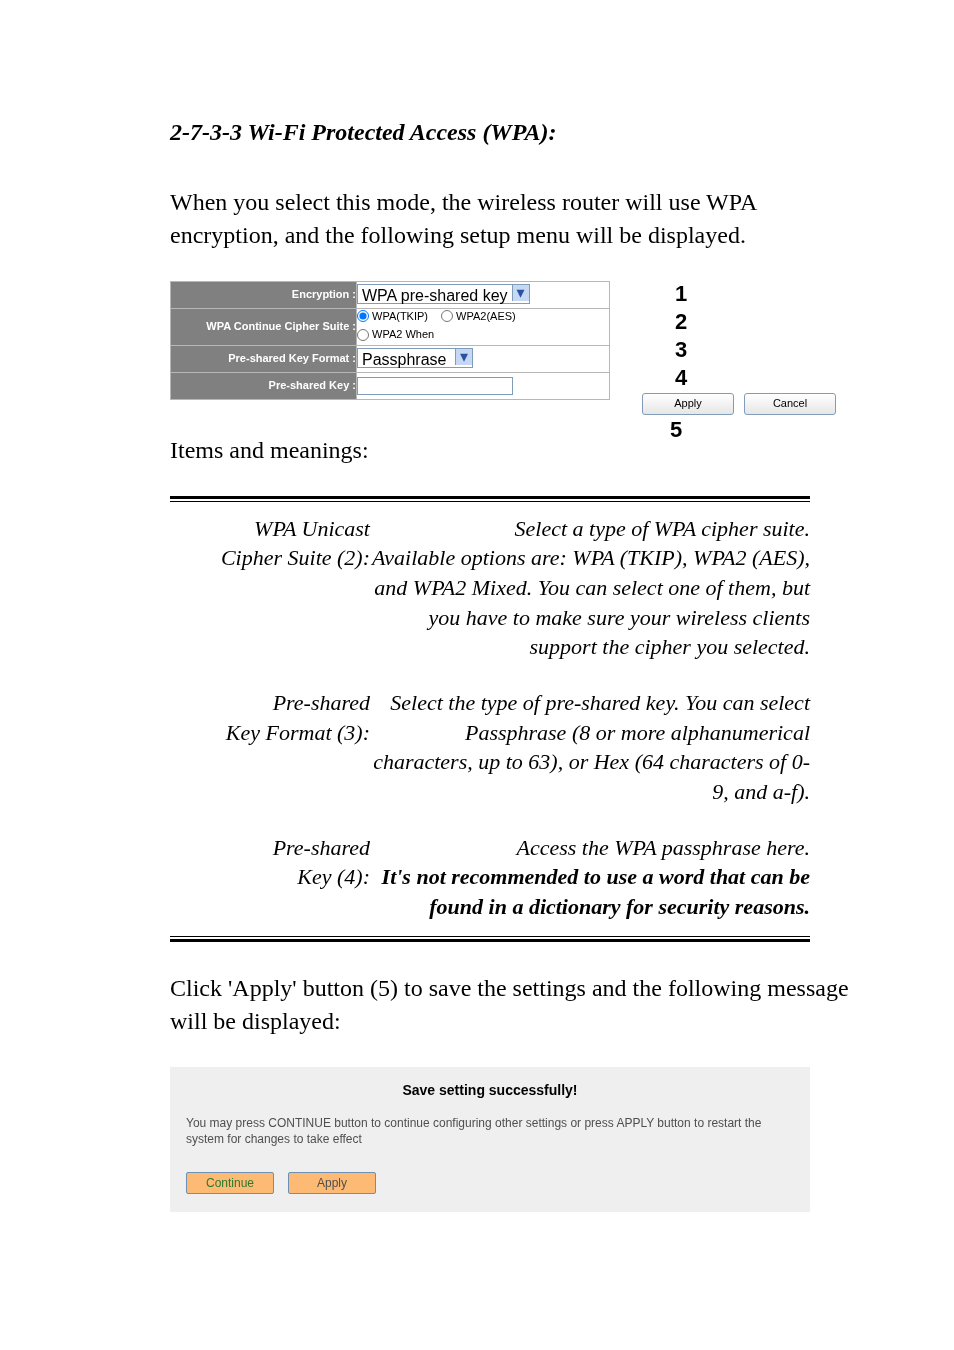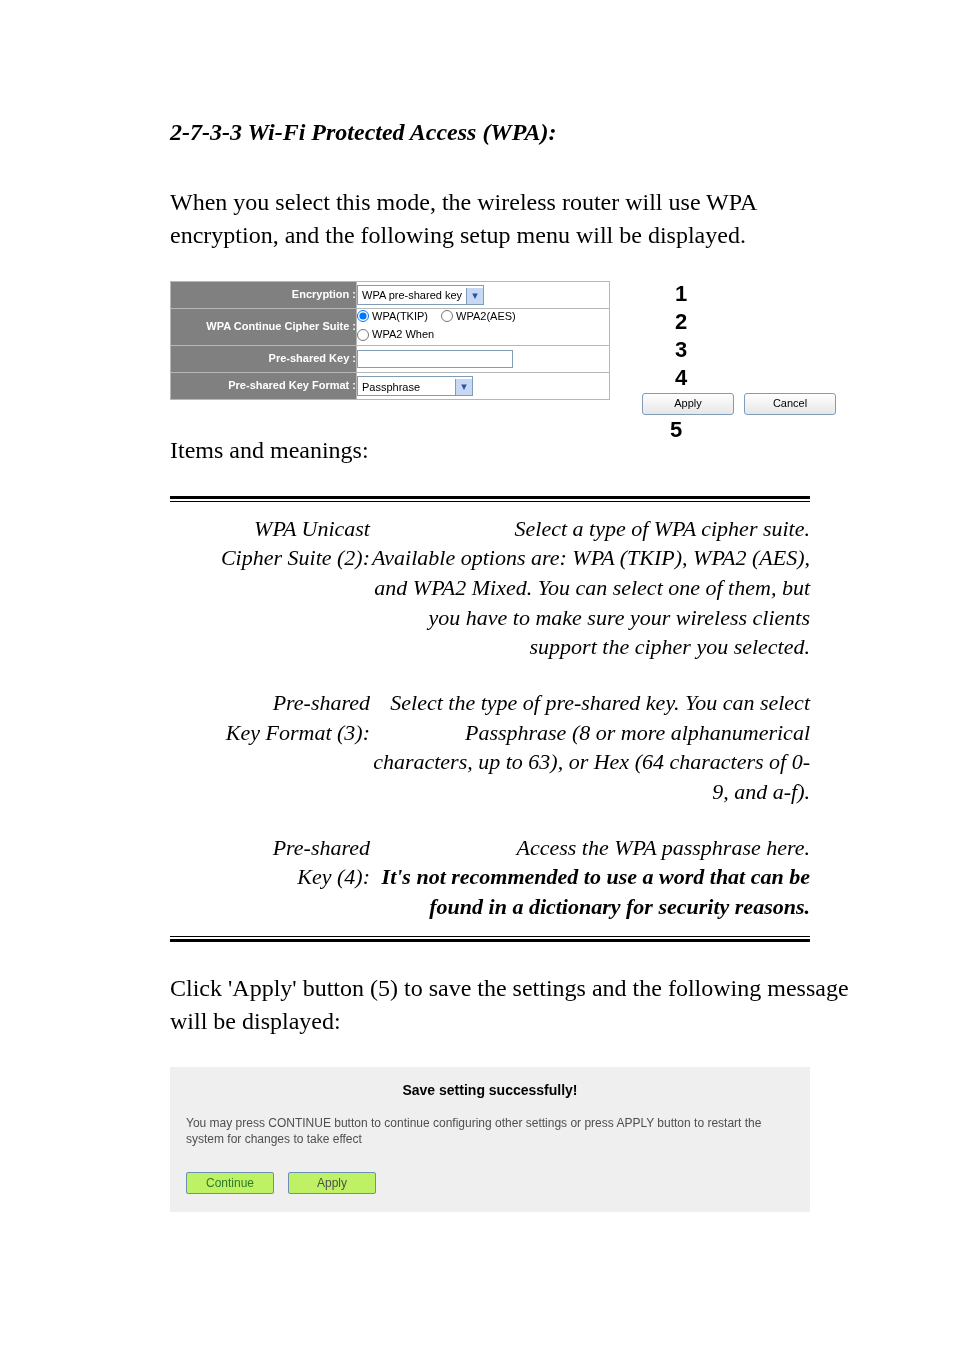--- a/index.html
+++ b/index.html
@@ -54,26 +54,26 @@
     padding: 0 6px 0 0;
     font-size: 11px;
   }
   .wpa-field {
     background: #fff;
     padding: 0 6px;
     font-size: 11px;
   }
   .wpa-field .sel {
     display: inline-flex;
-    align-items: flex-end;
+    align-items: flex-start;
     height: 18px;
     border: 1px solid #7f9db9;
     background: #fff;
     padding: 0 0 0 4px;
-    font-size: 11px;
+    font-size: 16px;
   }
   .wpa-field .sel .arrow {
     width: 16px;
     height: 16px;
     display: inline-flex;
     align-items: center;
     justify-content: center;
     background: #c7d8f4;
     border-left: 1px solid #7f9db9;
     margin-left: 4px;
@@ -204,21 +204,21 @@
   }
   .save-btns {
     display: flex;
     gap: 14px;
   }
   .save-btn {
     width: 86px;
     height: 20px;
     border: 1px solid #6b8fb5;
     border-radius: 2px;
-    background: #bef264;
+    background: #fdba74;
     font-size: 12px;
     display: inline-flex;
     align-items: center;
     justify-content: center;
   }
   .save-btn.cont { color: #2d7a2d; }
 
 </style>
 </head>
 <body>
@@ -252,32 +252,32 @@
             <input type="radio" name="cipher" style="">
             <span>WPA2(AES)</span>
           </label>
           <label class="wpa-radio">
             <input type="radio" name="cipher" style="">
             <span>WPA2 When</span>
           </label>
         </td>
       </tr>
       <tr>
-        <td class="wpa-label">Pre-shared Key :</td>
-        <td class="wpa-field">
-          <input type="text" class="txt" value="" style="">
-        </td>
-      </tr>
-      <tr>
         <td class="wpa-label">Pre-shared Key Format :</td>
         <td class="wpa-field">
           <span class="sel" style="width:110px;justify-content:space-between;">
             <span>Passphrase</span>
             <span class="arrow">▾</span>
           </span>
+        </td>
+      </tr>
+      <tr>
+        <td class="wpa-label">Pre-shared Key :</td>
+        <td class="wpa-field">
+          <input type="text" class="txt" value="" style="">
         </td>
       </tr>
     </tbody>
       </table>
 
     <div class="num-col">
       <div class="n">1</div>
       <div class="n">2</div>
       <div class="n">3</div>
       <div class="n">4</div>

